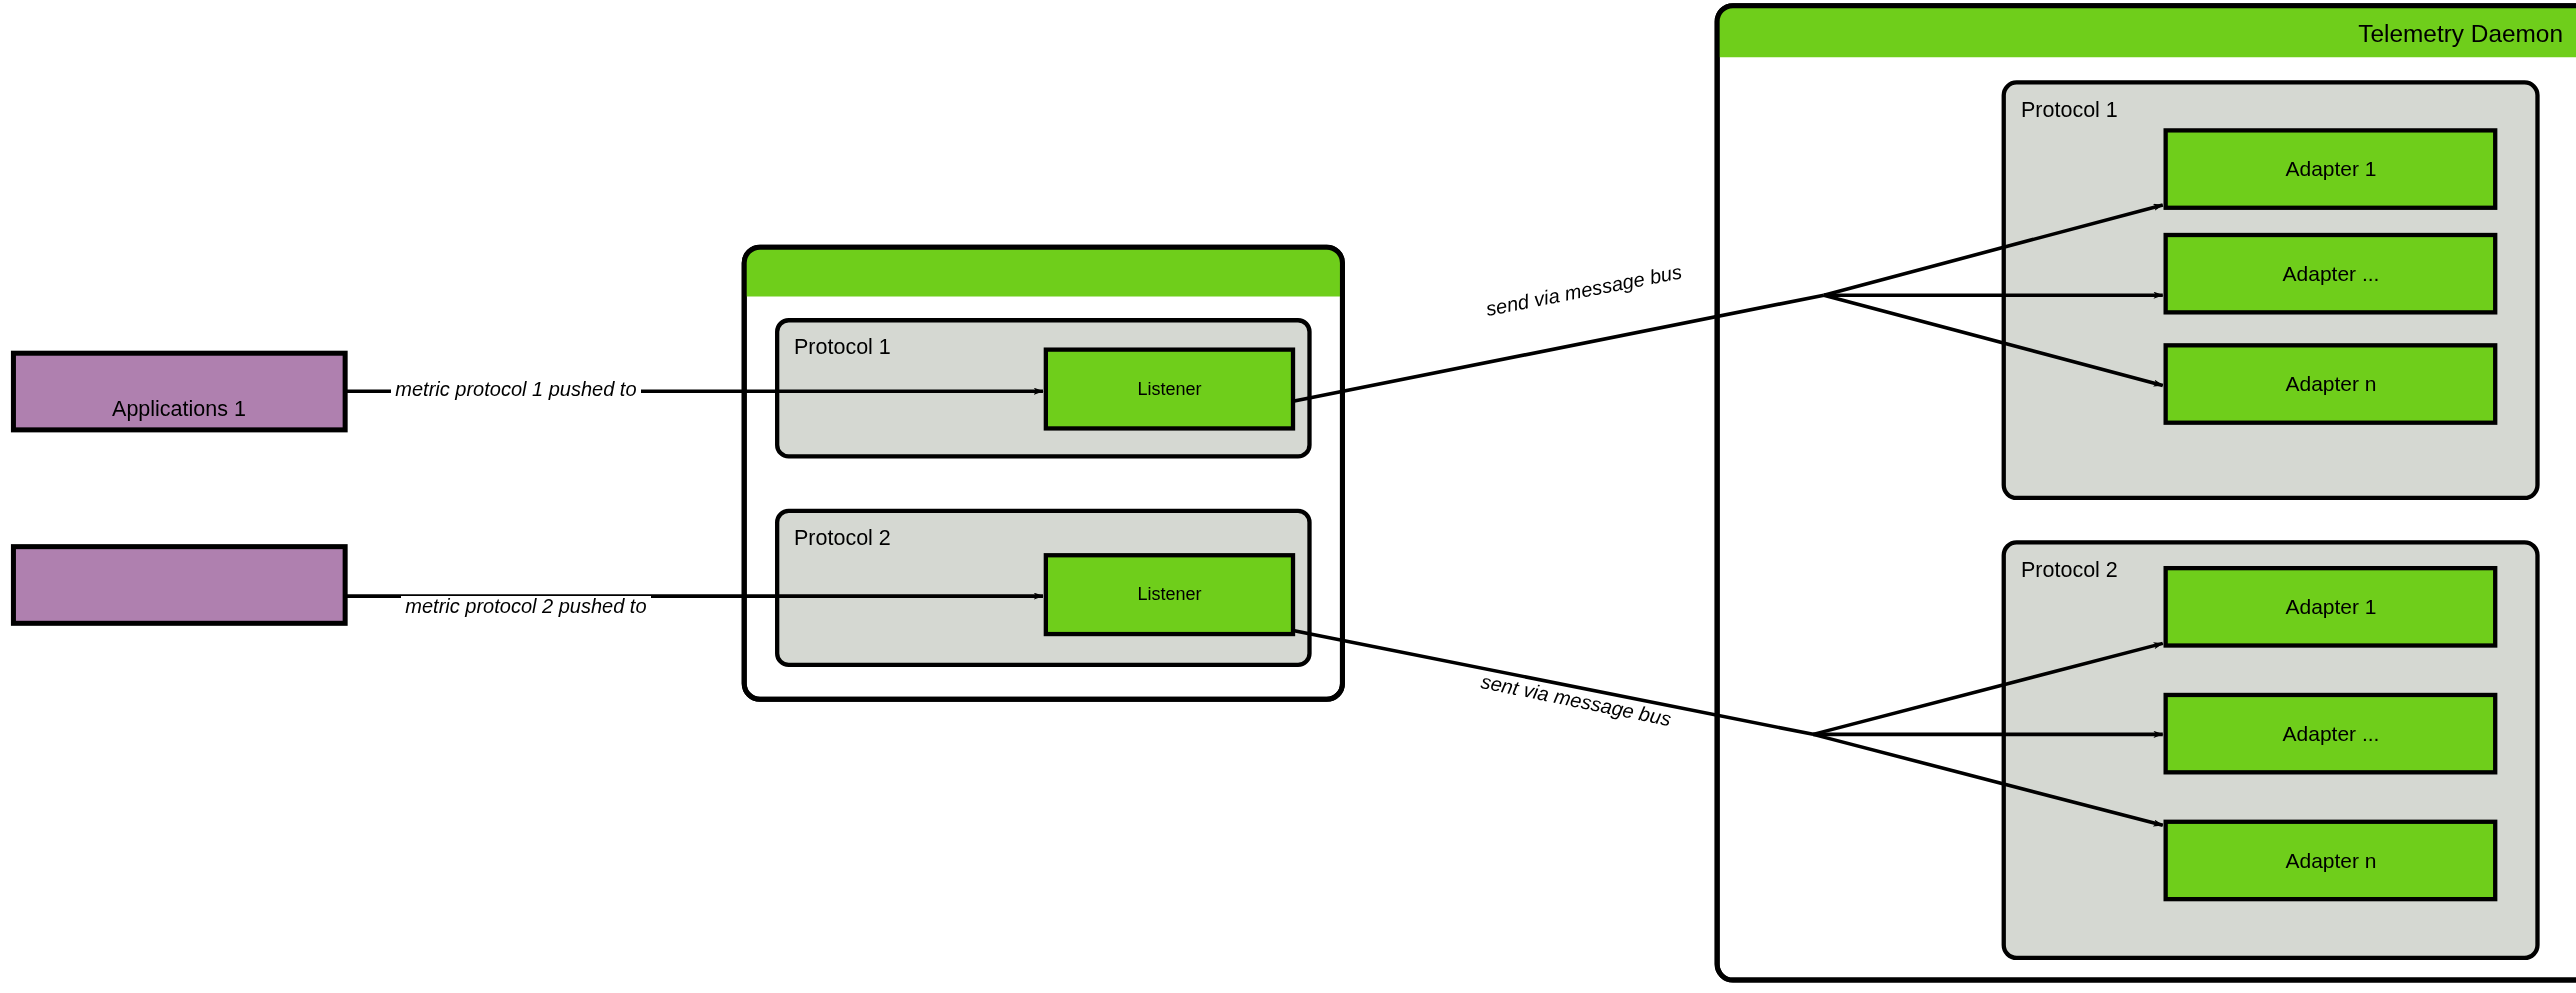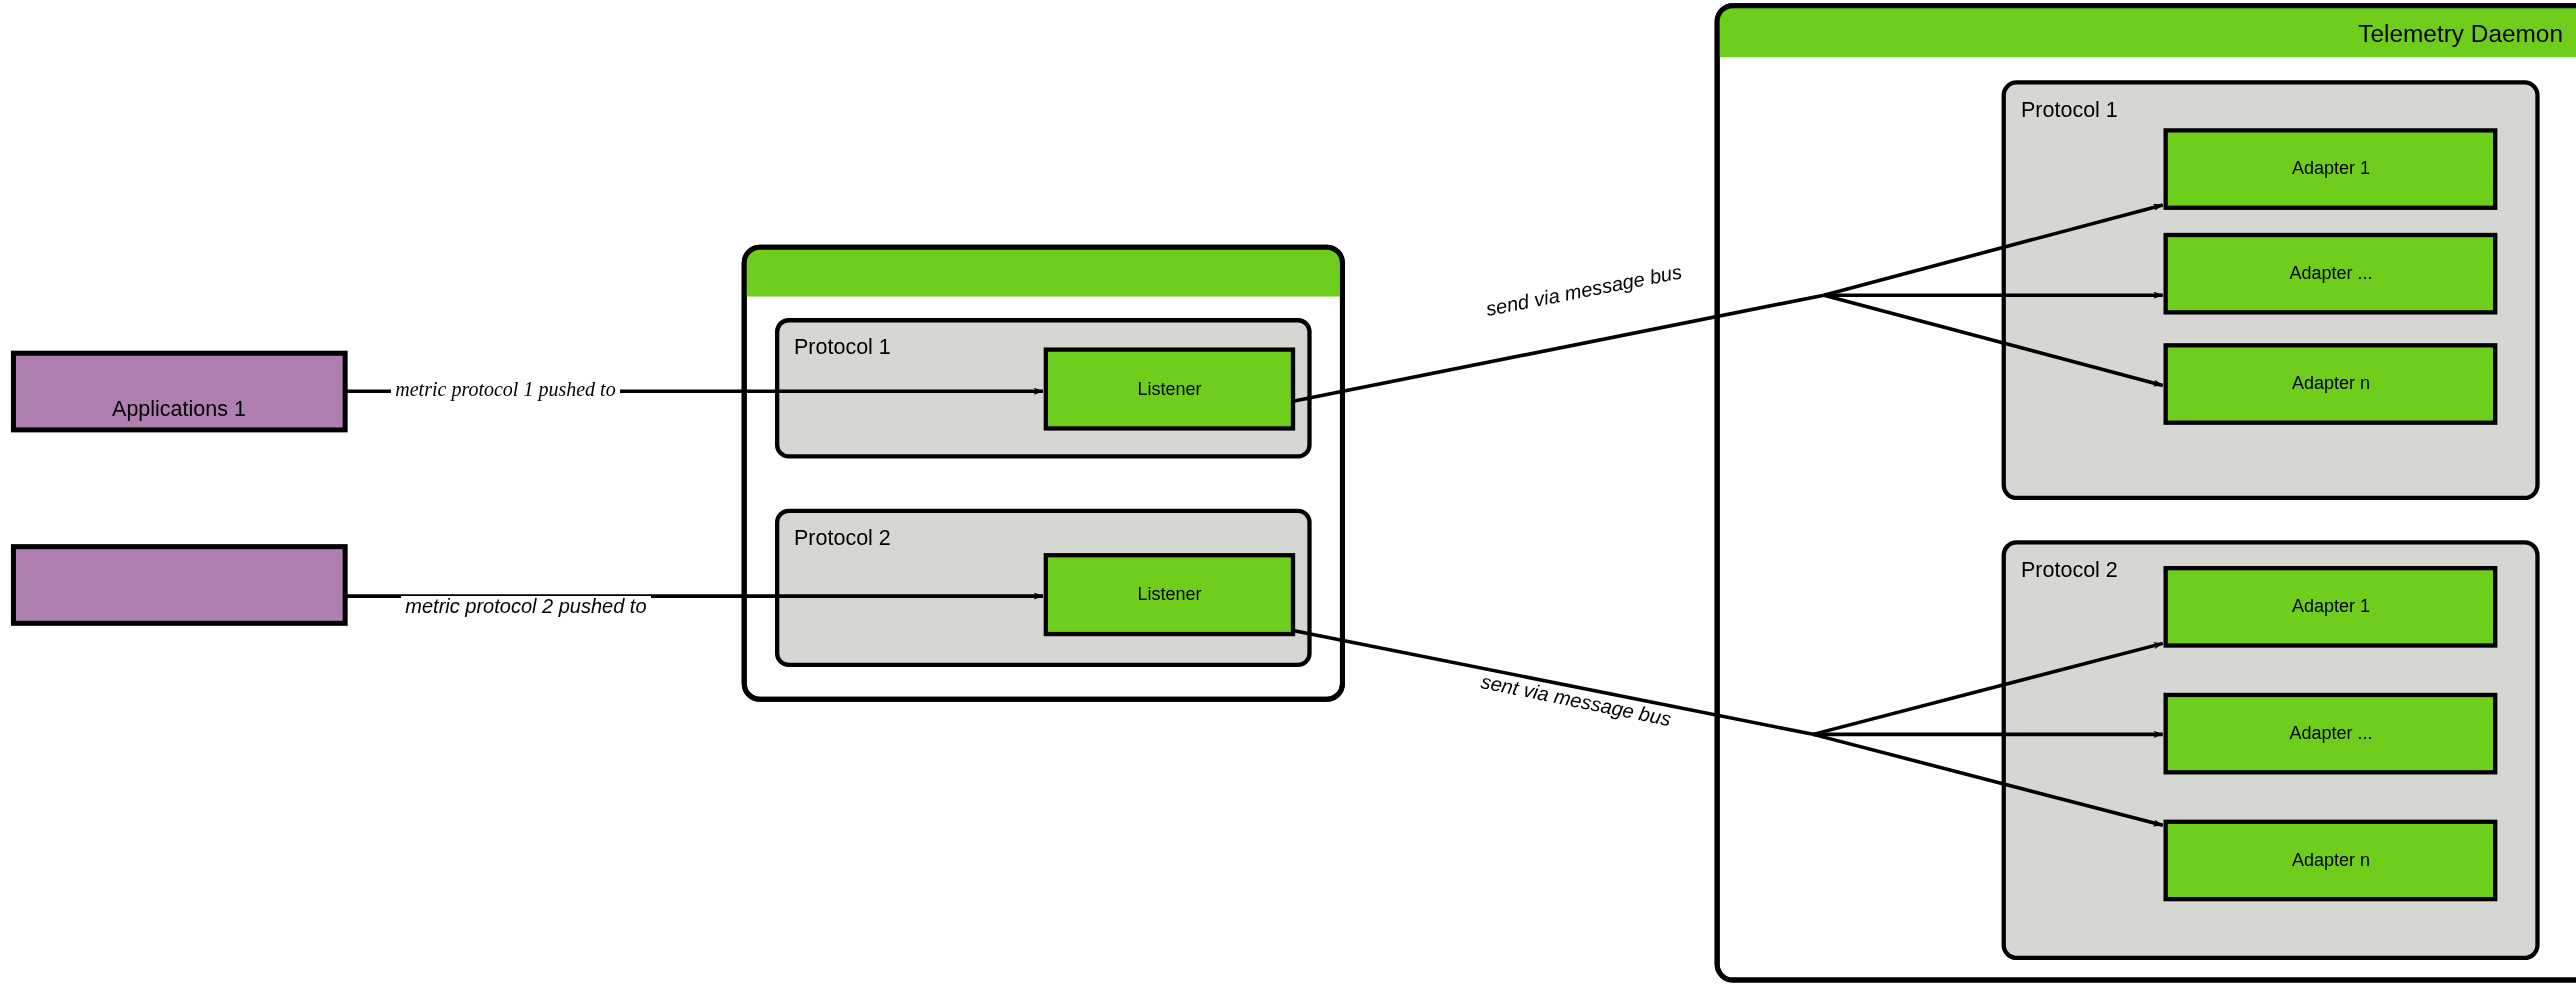--- a/index.html
+++ b/index.html
@@ -29,21 +29,21 @@
     color: #000000;
     pointer-events: none;
   }
   .t-app {
     font-size: 21.5px;
   }
   .t-listener {
     font-size: 18px;
   }
   .t-adapter {
-    font-size: 18px;
+    font-size: 21px;
   }
   .t-grouphdr {
     font-size: 21.5px;
     font-weight: normal;
     justify-content: flex-start;
   }
   .t-conthdr {
     font-size: 24.4px;
     justify-content: flex-end;
   }
@@ -142,21 +142,21 @@
   <div class="node-label t-adapter" style="left:2166px;top:130px;width:330px;height:77px;">Adapter 1</div>
   <div class="node-label t-adapter" style="left:2166px;top:235px;width:330px;height:77px;">Adapter ...</div>
   <div class="node-label t-adapter" style="left:2166px;top:345px;width:330px;height:77px;">Adapter n</div>
 
   <div class="node-label t-adapter" style="left:2166px;top:568px;width:330px;height:77px;">Adapter 1</div>
   <div class="node-label t-adapter" style="left:2166px;top:695px;width:330px;height:77px;">Adapter ...</div>
   <div class="node-label t-adapter" style="left:2166px;top:822px;width:330px;height:77px;">Adapter n</div>
 
   <div class="node-label t-app" style="left:13px;top:371px;width:332px;height:77px;">Applications 1</div>
 
-  <div class="edge-label" style="left:391px;top:379px;font-family:Liberation Serif, serif;">metric protocol 1 pushed to</div>
+  <div class="edge-label" style="left:391px;top:379px;">metric protocol 1 pushed to</div>
 
   <div class="edge-label" style="left:401px;top:596px;">metric protocol 2 pushed to</div>
 
   <div class="edge-label" style="left:1482px;top:300px;transform:rotate(-11deg);transform-origin:left center;">send via message bus</div>
 
   <div class="edge-label" style="left:1477px;top:670px;transform:rotate(11.5deg);transform-origin:left center;">sent via message bus</div>
 
 </div>
 
 

